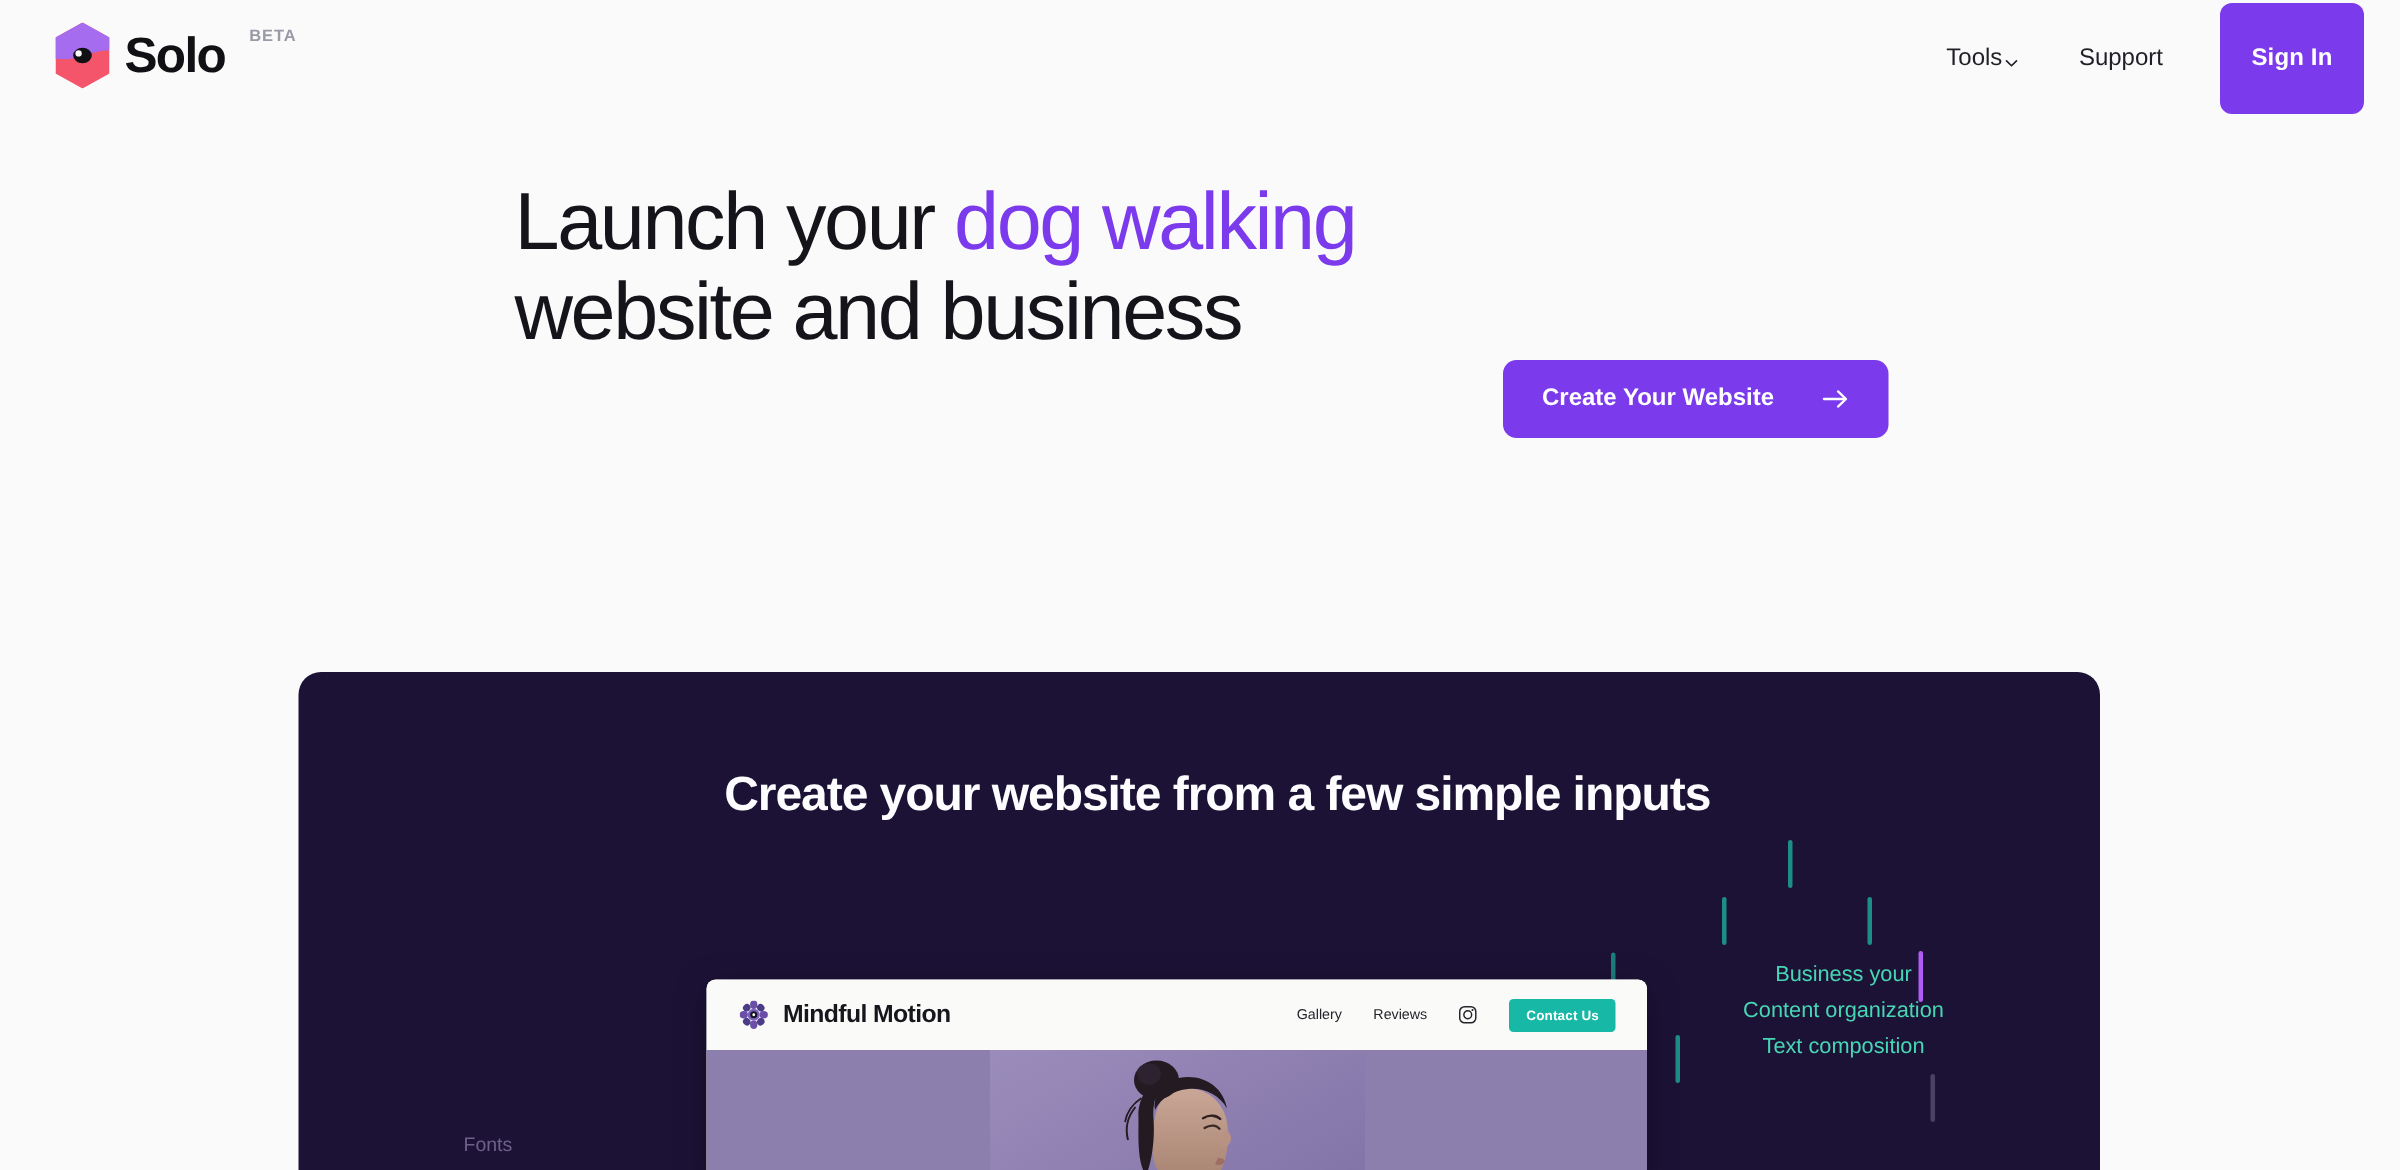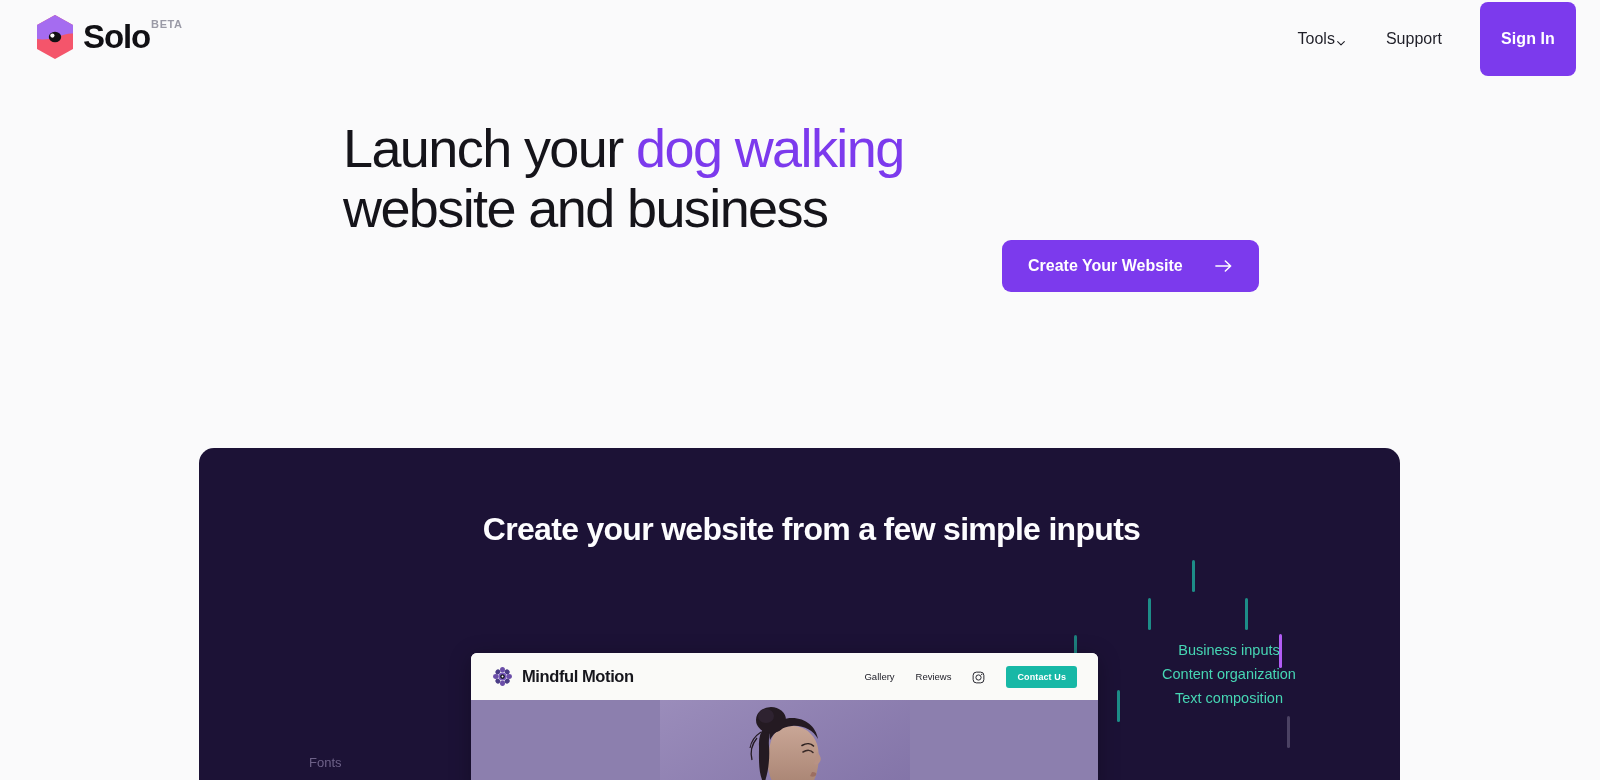--- a/index.html
+++ b/index.html
@@ -19,21 +19,21 @@
   }
   .logo-wrap { position:absolute; left:32px; top:14px; display:flex; align-items:flex-start; }
   .logo-mark { position:relative; width:42px; height:46px; flex:none; }
   .brand-text {
     font-size:33px; font-weight:700; color:#111014;
     letter-spacing:-1.1px; line-height:46px; margin-left:7px;
     font-family:"Liberation Sans", sans-serif;
   }
   .brand-beta {
     font-size:11px; font-weight:600; color:#9a9aa6;
-    letter-spacing:.6px; margin-top:4px; margin-left:1px;
+    letter-spacing:.6px; margin-top:4px; margin-left:16px;
   }
 
   .nav { position:absolute; right:26px; top:0; height:78px; display:flex; align-items:center; gap:0; }
   .nav-item {
     display:flex; align-items:center; gap:1px;
     font-size:16px; color:#1f1f28; font-weight:400;
     padding:0 20px; cursor:pointer; height:40px;
   }
   .chev { width:10px; height:10px; display:block; }
   .signin-btn {
@@ -194,21 +194,21 @@
 
     <span class="tick" style="left:993px;top:112px;height:32px;background:#1d8d88;"></span>
     <span class="tick" style="left:949px;top:150px;height:32px;background:#1d8d88;"></span>
     <span class="tick" style="left:1046px;top:150px;height:32px;background:#1d8d88;"></span>
     <span class="tick" style="left:875px;top:187px;height:34px;background:#1d7f7d;"></span>
     <span class="tick" style="left:1080px;top:186px;height:34px;background:#b25cf5;"></span>
     <span class="tick" style="left:918px;top:242px;height:32px;background:#1d8d88;"></span>
     <span class="tick" style="left:1088px;top:268px;height:32px;background:#4b4263;"></span>
 
     <div class="ai-col">
-      <div class="ai-item">Business inputs</div>
+      <div class="ai-item">Business your</div>
       <div class="ai-item">Content organization</div>
       <div class="ai-item">Text composition</div>
     </div>
 
     <div class="mock-card">
 
       <div class="mock-topbar">
         <div class="mock-brand">
           <span class="mandala">
             <svg viewBox="0 0 24 24" width="19" height="19" aria-hidden="true">

